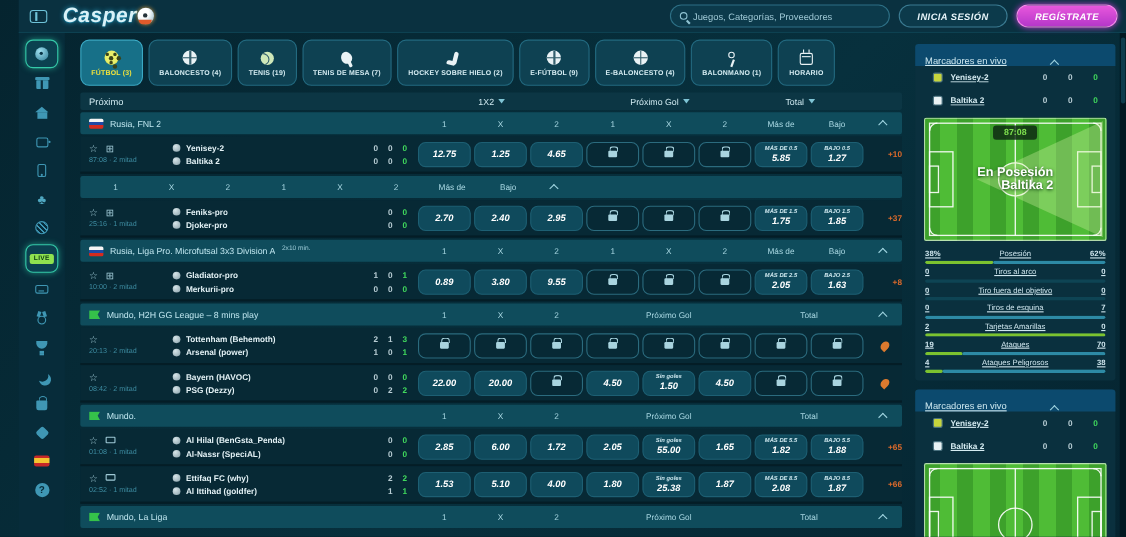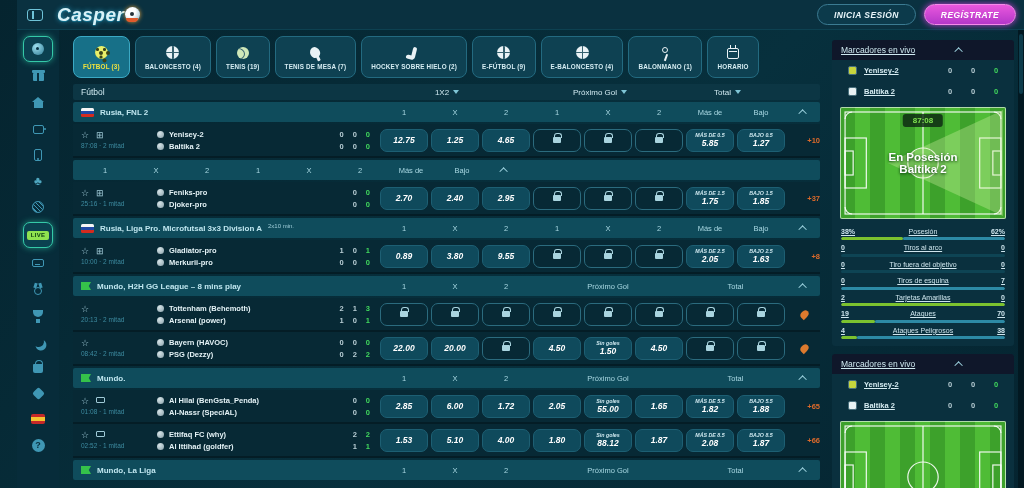--- a/index.html
+++ b/index.html
@@ -86,21 +86,21 @@
   .tbl{width:100%;}
   .grid8{display:grid;grid-template-columns:repeat(8,48px) 32px;gap:3px;align-items:center;flex:0 0 auto;}
   .sechdr{height:16px;background:#0c3644;display:flex;align-items:center;padding:0 8px;margin-bottom:2px;border-radius:2px;}
   .sechdr .stitle{font-size:8.5px;color:#cfe9f0;flex:1;}
   .menu{display:flex;align-items:center;justify-content:center;gap:4px;font-size:8px;color:#cfe9f0;cursor:pointer;}
   .sp3a{grid-column:1/4;}.sp3b{grid-column:4/7;}.sp2{grid-column:7/9;}
   .cdown{width:0;height:0;border-left:3.5px solid transparent;border-right:3.5px solid transparent;border-top:4px solid #7fc5d6;}
   .chev{width:6px;height:6px;border-top:1.8px solid #9fd4e0;border-left:1.8px solid #9fd4e0;transform:rotate(45deg) translateY(2px);margin:0 auto;cursor:pointer;}
   .league{height:20px;background:#0f4c5c;display:flex;align-items:center;padding:0 0 0 8px;margin:2px 0;border-radius:2px;}
   .lleft{flex:1;display:flex;align-items:center;gap:6px;min-width:0;}
-  .lname{font-size:8px;font-weight:bold;color:#bfe6ef;white-space:nowrap;overflow:hidden;}
+  .lname{font-size:8px;font-weight:normal;color:#bfe6ef;white-space:nowrap;overflow:hidden;}
   .ldur{font-size:6px;color:#9fcdd9;transform:translateY(-2px);}
   .lcol{font-size:7.5px;color:#a9d8e3;text-align:center;}
   .flag-ru{width:13px;height:9px;border-radius:1.5px;overflow:hidden;background:linear-gradient(180deg,#f5f5f5 0 33%,#2049a5 33% 66%,#d52b1e 66% 100%);flex:0 0 auto;}
   .flag-world{width:10px;height:8px;background:#35c24a;clip-path:polygon(0 0,100% 0,78% 50%,100% 100%,0 100%);flex:0 0 auto;}
   .match{height:34px;background:#07293555;display:flex;align-items:center;border-bottom:2px solid #041d26;background:#072935;}
   .mleft{width:84px;padding-left:8px;flex:0 0 auto;}
   .micons{display:flex;gap:7px;color:#9fc9d6;font-size:9px;line-height:9px;}
   .micons .star{cursor:pointer;}
   .monitor{width:9px;height:6px;border:1px solid #9fc9d6;border-radius:1px;display:inline-block;}
   .mtime{font-size:6.5px;color:#3d8ba0;margin-top:2px;white-space:nowrap;}
@@ -115,32 +115,32 @@
   .cell .cv{font-size:8.5px;font-weight:bold;font-style:italic;}
   .cell .cl{font-size:5.3px;font-weight:bold;font-style:italic;color:#cde7ee;white-space:nowrap;}
   .cell.lockbtn{background:transparent;border:1px solid #2b6b7e;}
   .lock{width:8px;height:6px;background:#a9d4df;border-radius:1px;position:relative;display:inline-block;}
   .lock::before{content:"";position:absolute;left:1.2px;top:-4px;width:5.6px;height:4px;border:1.4px solid #a9d4df;border-bottom:none;border-radius:3px 3px 0 0;}
   .more{font-size:7.5px;font-weight:bold;color:#dc6a2b;text-align:right;cursor:pointer;}
   .flame{width:7px;height:9px;background:#dc7a2e;border-radius:0 50% 50% 50%;transform:rotate(-135deg);margin:0 auto;cursor:pointer;}
   
   .live{width:188px;flex:0 0 auto;padding:10px 4px 0 2px;display:flex;flex-direction:column;gap:8px;}
   .lpanel{background:#0a303e;border-radius:3px;padding-bottom:4px;}
-  .lp-h{height:20px;display:flex;align-items:center;justify-content:space-between;padding:0 9px;background:#0f172a;border-radius:3px 3px 0 0;}
+  .lp-h{height:20px;display:flex;align-items:flex-end;justify-content:space-between;padding:0 9px;background:#0c4a6e;border-radius:3px 3px 0 0;}
   .lp-title{font-size:8.5px;color:#cfe9f0;text-decoration:underline;cursor:pointer;}
   .lp-team{display:flex;align-items:center;height:21px;padding:0 10px 0 16px;gap:7px;}
   .jersey{width:9px;height:9px;border-radius:2px;border:1px solid #49707e;flex:0 0 auto;}
   .lp-tname{flex:1;font-size:7.5px;font-weight:bold;color:#d6ecf2;text-decoration:underline;cursor:pointer;white-space:nowrap;overflow:hidden;}
   .lp-s{width:16px;text-align:center;font-size:7.5px;font-weight:bold;color:#b8cdd4;}
   .lp-s.green{color:#41d95d;}
   .field{position:relative;margin:5px 8px;height:112px;border-radius:2px;overflow:hidden;background:repeating-linear-gradient(90deg,#3da12b 0 15px,#4fbc36 15px 30px);box-shadow:inset 0 0 0 1px #ffffff99;}
   .field svg{position:absolute;inset:0;width:100%;height:100%;}
   .wedge{position:absolute;inset:3px;background:#d9f2a855;clip-path:polygon(100% 0,100% 100%,28% 50%);}
   .fclock{position:absolute;top:7px;left:50%;transform:translateX(-50%);background:#0b2412cc;color:#7fe24f;font-size:8px;font-weight:bold;padding:2px 10px;border-radius:3px;}
-  .fposs{position:absolute;top:50%;left:50%;transform:translate(-50%,-50%);text-align:center;color:#fff;font-weight:bold;font-size:11.5px;text-shadow:0 1px 3px #05350a;white-space:nowrap;}
+  .fposs{position:absolute;top:50%;left:50%;transform:translate(-50%,-50%);text-align:right;color:#fff;font-weight:bold;font-size:11.5px;text-shadow:0 1px 3px #05350a;white-space:nowrap;}
   .lstats{padding:2px 9px 0;}
   .srow{display:flex;align-items:center;justify-content:space-between;height:10px;}
   .sv{font-size:7px;font-weight:bold;color:#cfe6ee;text-decoration:underline;min-width:18px;}
   .sv.r{text-align:right;}
   .sl{font-size:7px;color:#cfe6ee;text-decoration:underline;}
   .sbar{height:3px;border-radius:2px;background:#0e4454;margin:1px 0 2.5px;display:flex;justify-content:space-between;overflow:hidden;}
   .sg{height:3px;background:#7cc22f;border-radius:2px;}
   .sb{height:3px;background:#2d8aa5;border-radius:2px;}
   .scrollstrip{width:6px;background:#021821;flex:0 0 auto;}
   .scrollthumb{width:4px;height:60px;background:#0e3c4c;border-radius:2px;margin:4px auto 0;}
@@ -151,20 +151,24 @@
 <div class="app">
   <header class="topbar">
     <div class="tb-left">
       <span class="menu-ic"></span>
       <div class="logo">
           <span>Casper</span>
           <span class="logo-ball"></span>
         </div>
     </div>
     <div class="tb-right">
+      <div class="search">
+        <span class="s-ic"></span>
+        <input placeholder="Juegos, Categorías, Proveedores" style="">
+      </div>
       <button class="btn-login">INICIA SESIÓN</button>
       <button class="btn-reg">REGÍSTRATE</button>
     </div>
   </header>
 
   <div class="body">
     <nav class="rail">
       <div class="ri active">
           <span class="ball-g"></span>
         </div>
@@ -269,21 +273,21 @@
             <span class="tic">
               <span class="ic-cal"></span>
             </span>
             <span class="tlabel">HORARIO</span>
           </div>
       </div>
 
       <div class="tbl">
 
         <div class="sechdr">
-          <span class="stitle">Fútbol</span>
+          <span class="stitle">Próximo</span>
           <div class="grid8">
             <span class="menu sp3a">
                 <span>1X2</span>
                 <span class="cdown"></span>
               </span>
             <span class="menu sp3b">
                 <span>Próximo Gol</span>
                 <span class="cdown"></span>
               </span>
             <span class="menu sp2">
@@ -770,21 +774,21 @@
                 <span class="cv">5.10</span>
               </button>
             <button class="cell">
                 <span class="cv">4.00</span>
               </button>
             <button class="cell">
                 <span class="cv">1.80</span>
               </button>
             <button class="cell">
                 <span class="cl">Sin goles</span>
-                <span class="cv">88.12</span>
+                <span class="cv">25.38</span>
               </button>
             <button class="cell">
                 <span class="cv">1.87</span>
               </button>
             <button class="cell">
                 <span class="cl">MÁS DE 8.5</span>
                 <span class="cv">2.08</span>
               </button>
             <button class="cell">
                 <span class="cl">BAJO 8.5</span>

